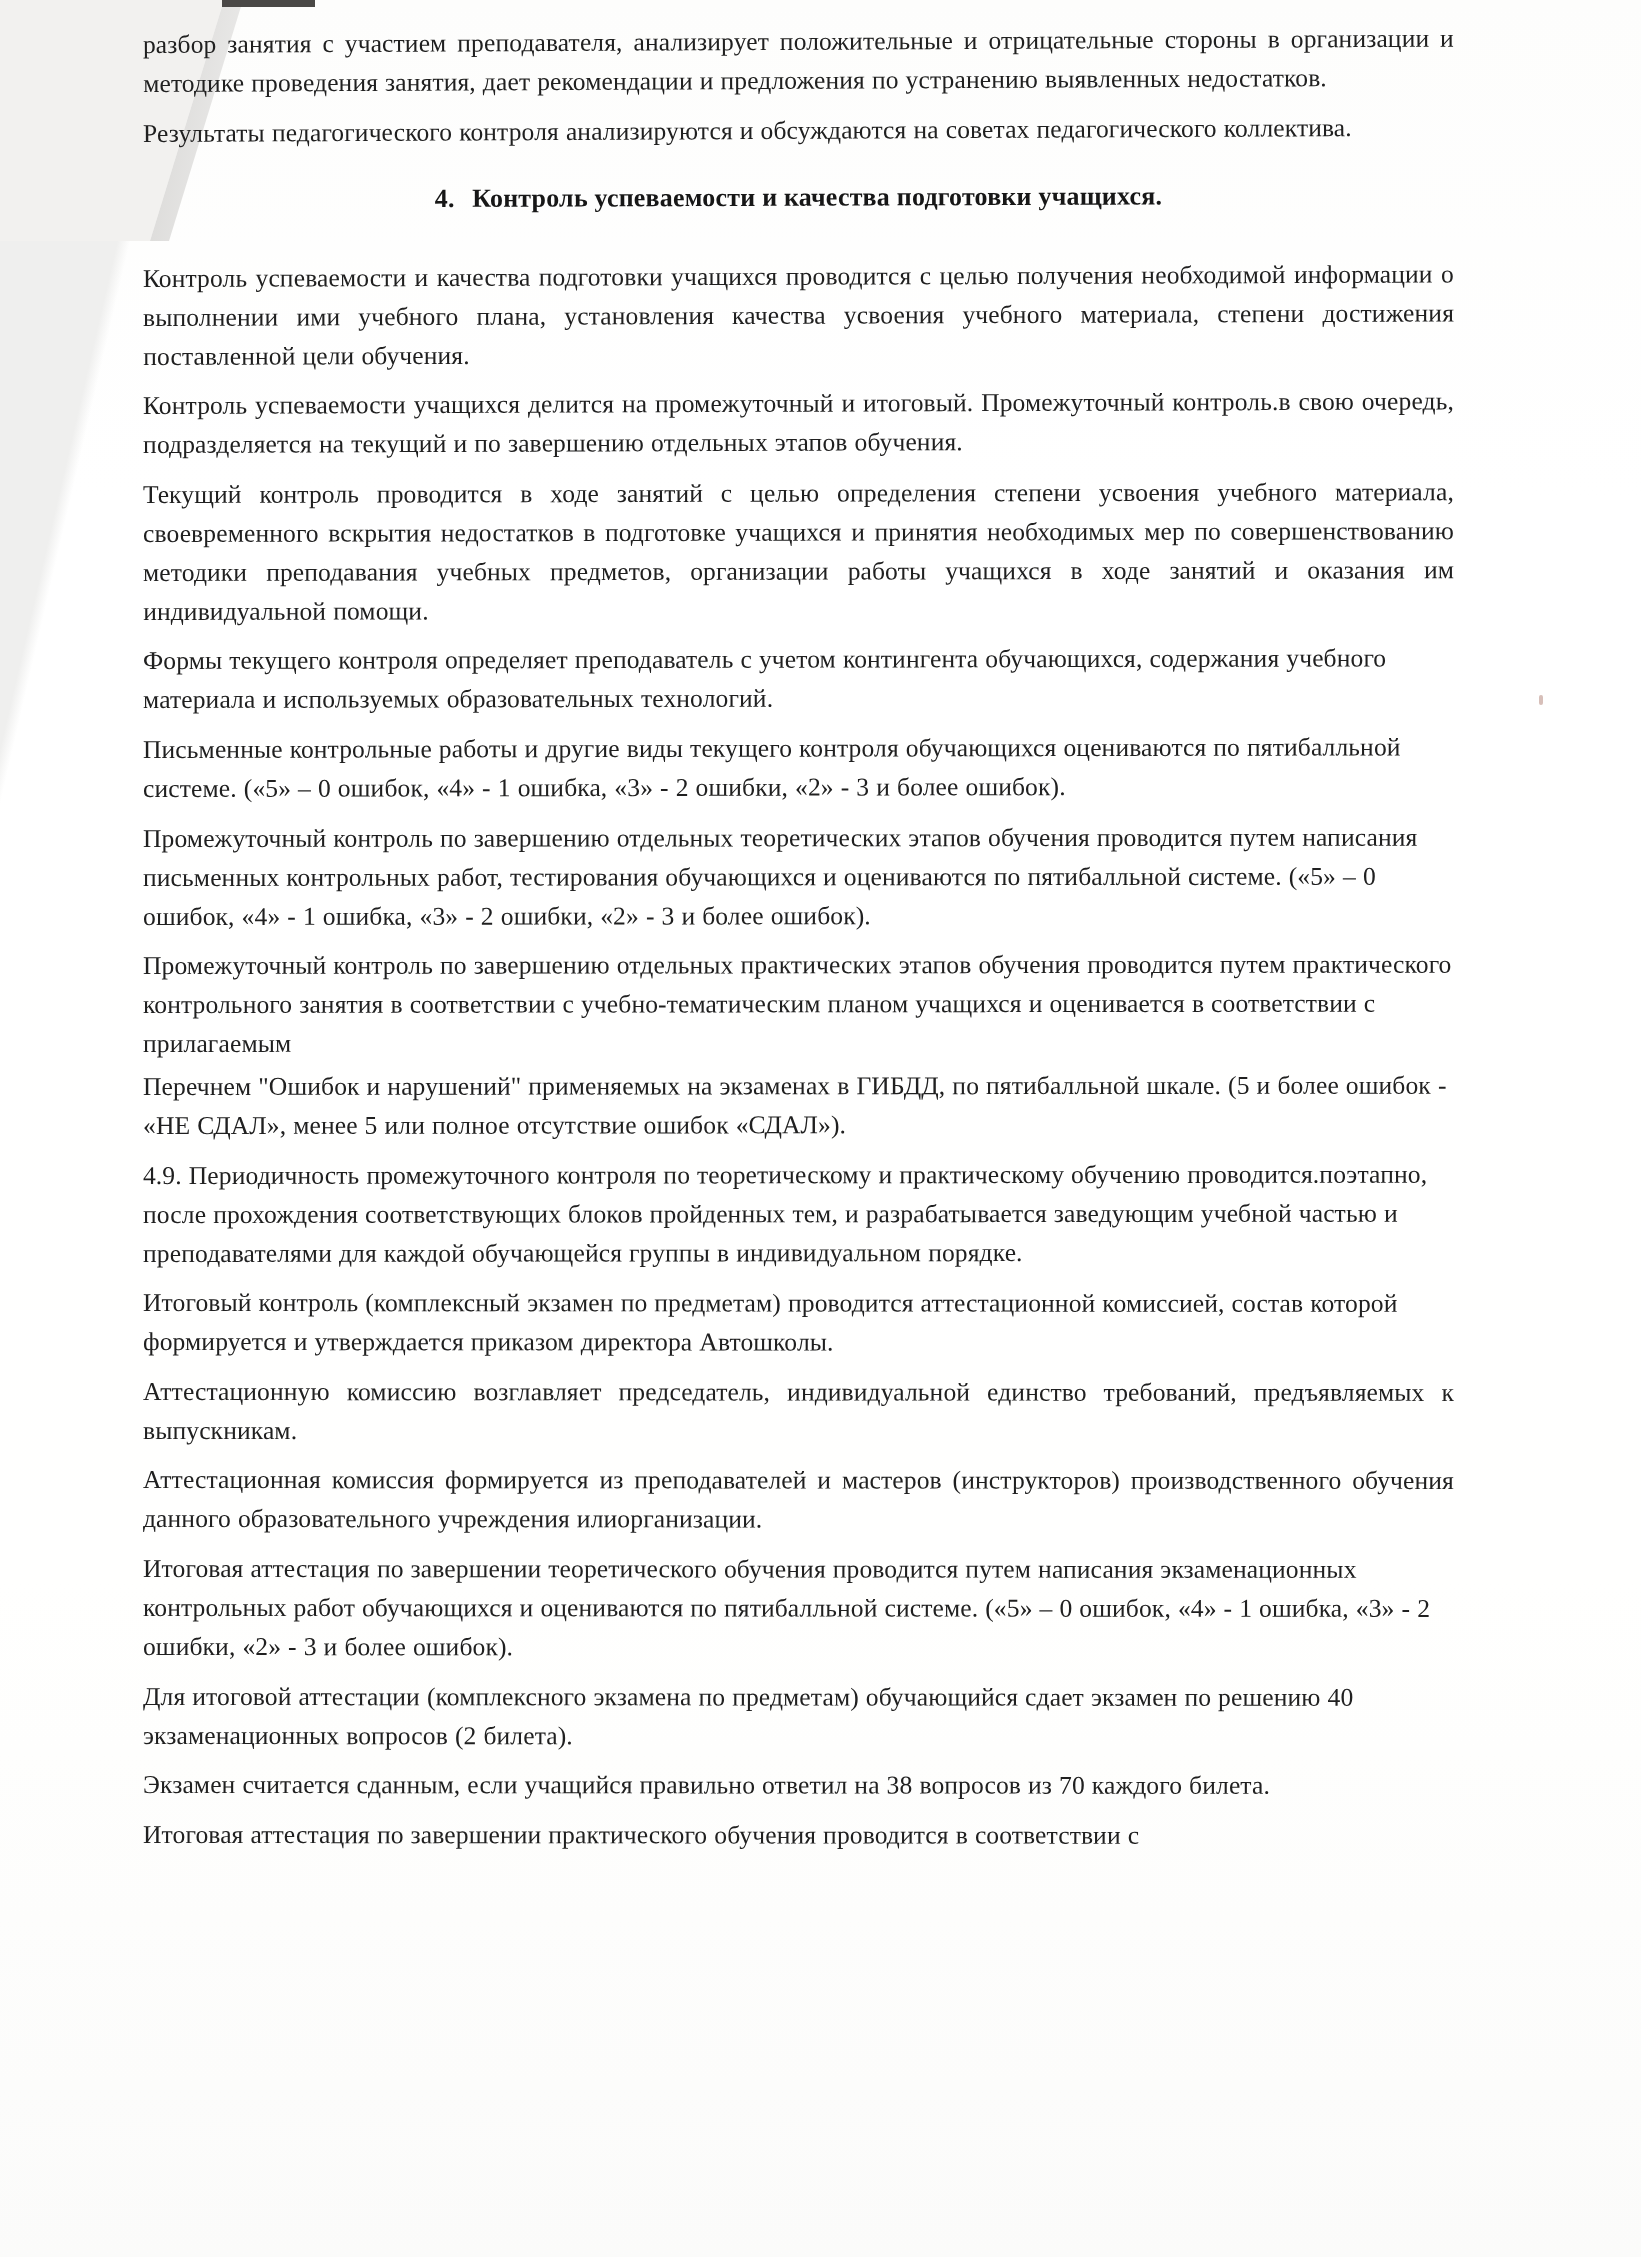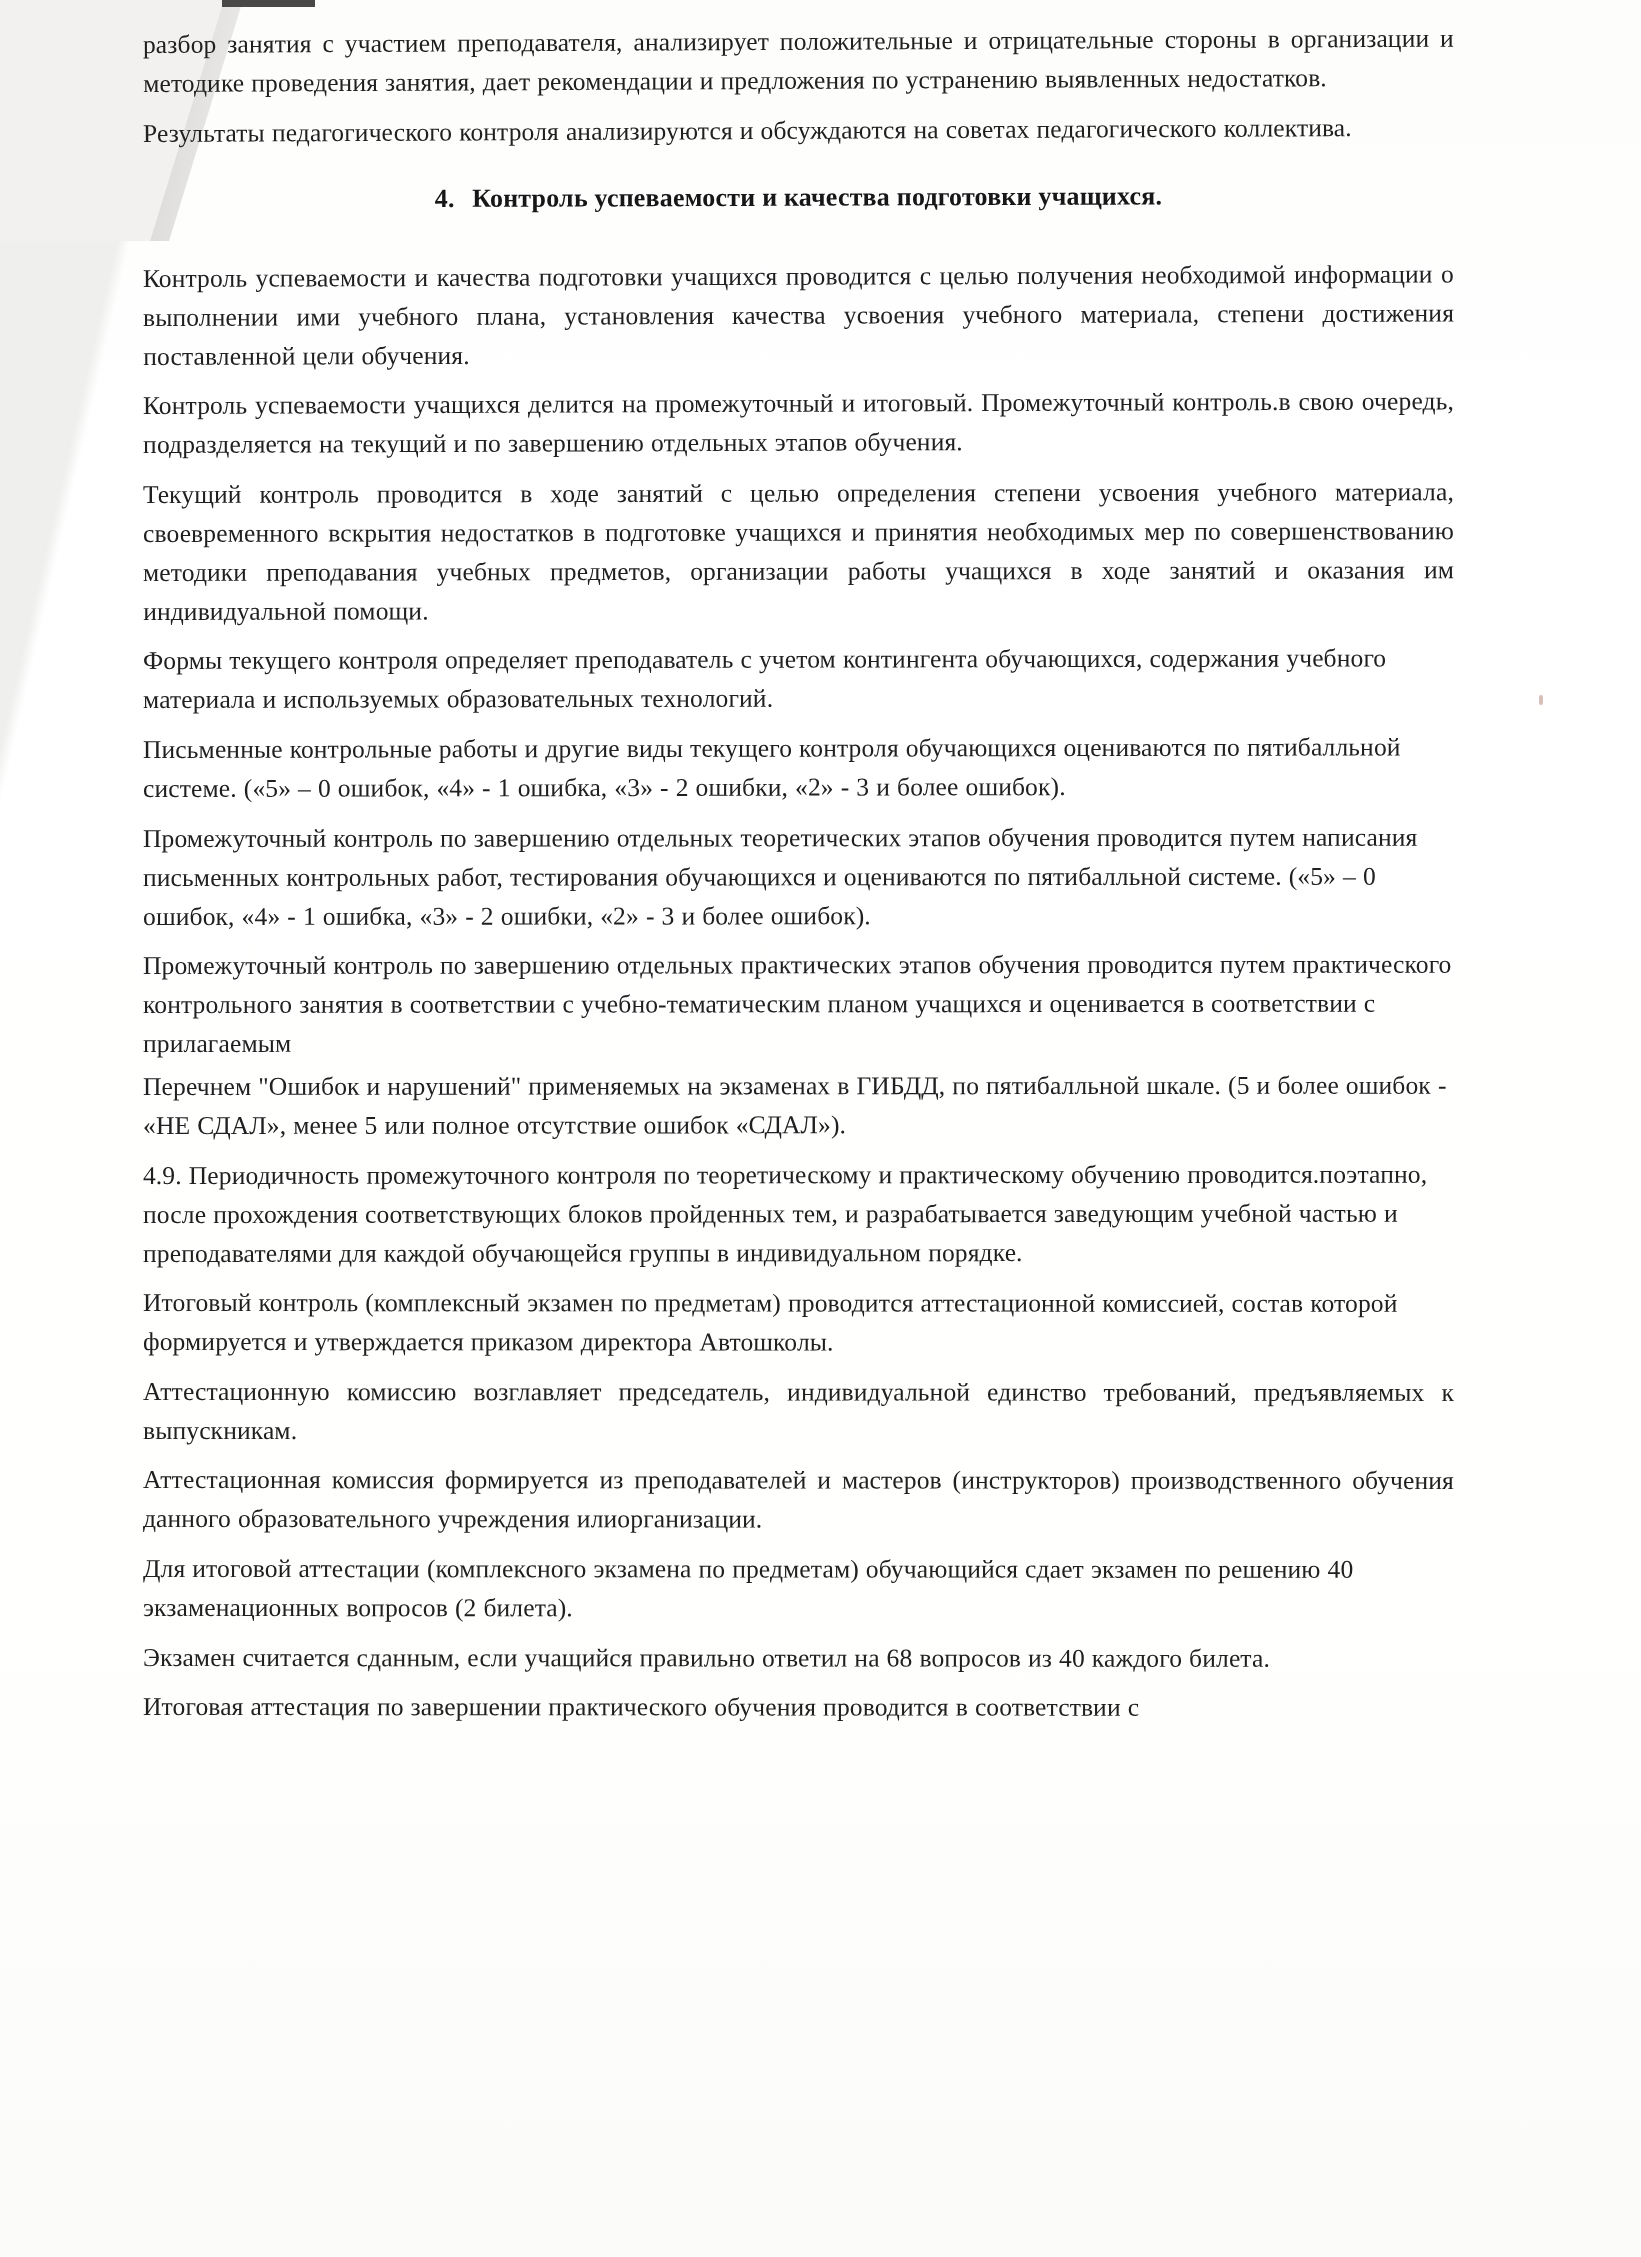--- a/index.html
+++ b/index.html
@@ -162,22 +162,23 @@
     <p class="para blk w4">4.9. Периодичность промежуточного контроля по теоретическому и практическому обучению проводится.поэтапно, после прохождения соответствующих блоков пройденных тем, и разрабатывается заведующим учебной частью и преподавателями для каждой обучающейся группы в индивидуальном порядке.</p>
 
 
     <p class="para blk w5">Итоговый контроль (комплексный экзамен по предметам) проводится аттестационной комиссией, состав которой формируется и утверждается приказом  директора Автошколы.</p>
 
     <p class="para j blk w5">Аттестационную комиссию возглавляет председатель, индивидуальной единство требований, предъявляемых к выпускникам.</p>
 
     <p class="para j blk w5">Аттестационная  комиссия  формируется  из  преподавателей  и  мастеров  (инструкторов) производственного обучения данного образовательного учреждения илиорганизации.</p>
 
 
+    <p class="para blk w5">Итоговая аттестация по завершении теоретического обучения проводится путем написания экзаменационных контрольных работ обучающихся и оцениваются по пятибалльной системе. («5» – 0 ошибок, «4» - 1 ошибка, «3» - 2 ошибки, «2» - 3 и более ошибок).</p>
 
     <p class="para blk w5">Для итоговой аттестации (комплексного экзамена по предметам) обучающийся сдает экзамен по решению 40 экзаменационных вопросов (2 билета).</p>
 
-    <p class="para blk w5">Экзамен считается сданным, если учащийся правильно ответил на 68 вопросов из 40 каждого билета.</p>
+    <p class="para blk w5">Экзамен считается сданным, если учащийся правильно ответил на 38 вопросов из 70 каждого билета.</p>
 
     <p class="para blk w5">Итоговая аттестация по завершении практического обучения проводится в соответствии с</p>
 
   </div>
 </div>
 
 
 </body></html>

